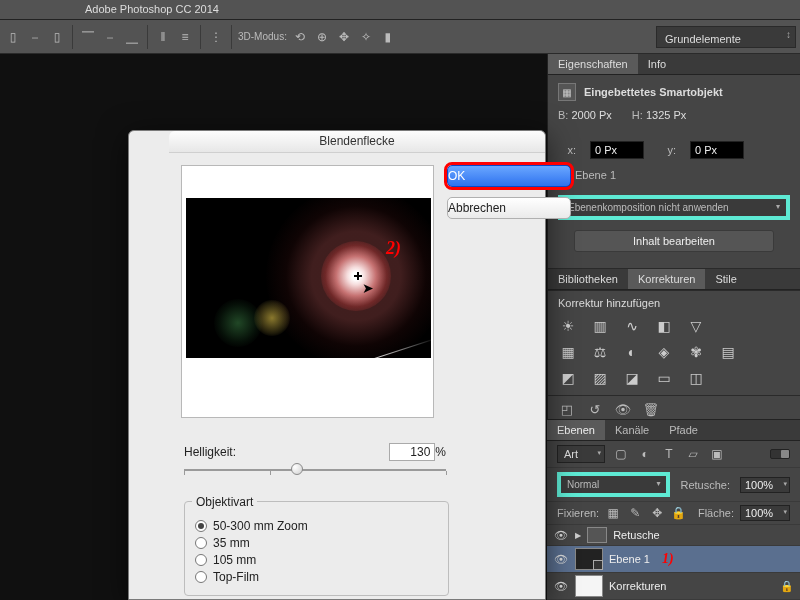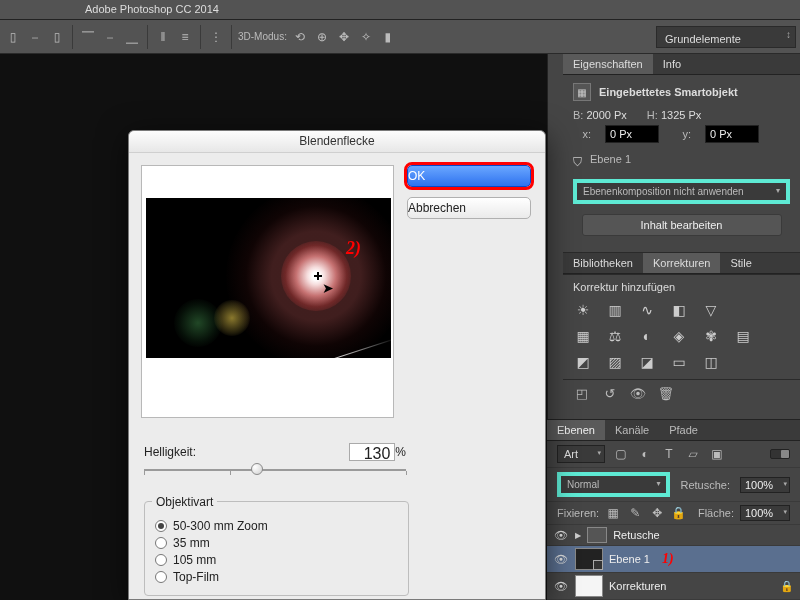--- a/index.html
+++ b/index.html
@@ -14,29 +14,29 @@
     .toolbar .icn { width:18px; height:18px; display:inline-flex; align-items:center; justify-content:center;
                     color:#bbb; font-size:12px; }
     .toolbar .sep { width:1px; height:24px; background:#3a3a3a; margin:0 2px; }
     .workspace-sel { margin-left:auto; background:#3a3a3a; border:1px solid #2a2a2a; color:#ddd;
                      font-size:11px; padding:6px 18px 2px 8px; width:140px; position:relative; }
     .workspace-sel::after { content:"\2195"; position:absolute; right:4px; top:2px; font-size:10px; color:#aaa; }
     
     .canvas { position:absolute; left:0; top:54px; right:253px; bottom:0; background:#101010; }
     
     .right { position:absolute; right:0; top:54px; width:253px; bottom:0;
-             background:#454545; color:#ddd; font-size:11px; border-left:1px solid #222;padding-left:15px; }
+             background:#454545; color:#ddd; font-size:11px; border-left:1px solid #222; }
     .ptabs { display:flex; gap:0; background:#3a3a3a; border-bottom:1px solid #222; }
     .ptab { padding:4px 10px; color:#ddd; font-size:11px; }
     .ptab.active { background:#5a5a5a; }
     .panel { padding:8px 10px; border-bottom:1px solid #2a2a2a; }
     .so-row { display:flex; align-items:center; gap:8px; margin-bottom:8px; }
     .so-icn { width:18px; height:18px; background:#555; border:1px solid #777; display:flex;
               align-items:center; justify-content:center; font-size:10px; color:#ccc; }
-    .dims { display:flex; gap:20px; margin-bottom:4px; }
+    .dims { display:flex; gap:20px; margin-bottom:20px; }
     .coords { display:flex; gap:14px; align-items:center; margin-bottom:10px; }
     .coord-lbl { width:18px; text-align:right; color:#bbb; }
     .numbox { background:#000000; border:1px solid #222; color:#eee; font-size:11px; padding:2px 4px;
               width:54px; text-align:left; }
     .smallname { color:#bbb; margin-bottom:6px; }
     .ddrow { display:flex; margin-bottom:10px; }
     .dd { flex:1; background:#3a3a3a; border:4px solid #5eead4; color:#bbb; font-size:10px;
           padding:3px 18px 3px 6px; position:relative; }
     .dd::after { content:"\25BE"; position:absolute; right:6px; top:3px; font-size:8px; color:#aaa; }
     .btnfull { display:block; width:200px; margin:4px auto 8px; text-align:center; padding:4px 0;
@@ -82,21 +82,21 @@
     .fsel::after { content:"\25BE"; position:absolute; right:3px; top:3px; font-size:7px; color:#aaa; }
     .ficon { width:16px; height:14px; color:#bbb; font-size:12px; display:inline-flex;
              align-items:center; justify-content:center; }
     .switch { margin-left:auto; width:20px; height:10px; background:#333; border:1px solid #222;
               border-radius:2px; position:relative; }
     .switch::after { content:""; position:absolute; right:0; top:0; width:8px; height:8px;
                      background:#888; border-radius:1px; }
     
     .dialog { position:absolute; left:128px; top:130px; width:418px; height:470px;
               background:#ececec; border:1px solid #7a7a7a; border-radius:6px 6px 0 0;
-              box-shadow:0 6px 30px rgba(0,0,0,.6); }
+              box-shadow:0 6px 30px rgba(0,0,0,.6);padding-left:40px; }
     .dlg-title { height:22px; border-bottom:1px solid #cfcfcf;
                  background:linear-gradient(#fdfdfd,#e7e7e7); text-align:center; font-size:12px; color:#333;
                  padding-top:3px; border-radius:6px 6px 0 0; }
     .dlg-body { position:relative; padding:10px 12px 0; height:446px; }
     .preview-box { position:absolute; left:12px; top:12px; width:253px; height:253px;
                    background:#fff; border:1px solid #b8b8b8; }
     .preview-img { position:absolute; left:4px; top:32px; width:245px; height:160px;
                    background:#000; overflow:hidden; }
     
     .flare-core { position:absolute; left:170px; top:78px; width:70px; height:70px; border-radius:50%;
@@ -128,21 +128,21 @@
     .ok { left:278px; top:12px; background:linear-gradient(#6aa7ff,#2e72ef); color:#fff;
           border:1px solid #0a47c7; outline:3px solid #ff0000; outline-offset:0; }
     .cancel { left:278px; top:44px; background:linear-gradient(#fff,#eaeaea); color:#222;
               border:1px solid #b0b0b0; }
     .ann2 { position:absolute; left:270px; top:52px; color:#ff0000; font-style:italic; font-weight:bold;
             font-size:18px; font-family:"Times New Roman",serif; }
     
     .bright-row { position:absolute; left:15px; top:290px; width:262px; color:#222; font-size:12px;
                   display:flex; align-items:center; }
     .bright-val { width:46px; height:18px; background:#fff; border:1px solid #aaa; text-align:right;
-                  padding:1px 4px; font-size:16px; color:#222; }
+                  padding:1px 4px; font-size:12px; color:#222; }
     .slider { position:absolute; left:15px; top:310px; width:262px; height:14px; }
     .track { position:absolute; left:0; right:0; top:6px; height:2px; background:#9a9a9a; }
     .tick  { position:absolute; top:8px; width:1px; height:4px; background:#9a9a9a; }
     .knob { position:absolute; top:0; width:12px; height:12px;
             background:radial-gradient(circle at 30% 30%,#fff,#cfcfcf); border:1px solid #8a8a8a;
             border-radius:50%; transform:translateX(-50%); }
     
     .group { position:absolute; left:15px; top:334px; width:265px; color:#222; font-size:12px; }
     .group-label { position:relative; top:8px; left:8px; background:#ececec; padding:0 4px;
                    display:inline-block; }

